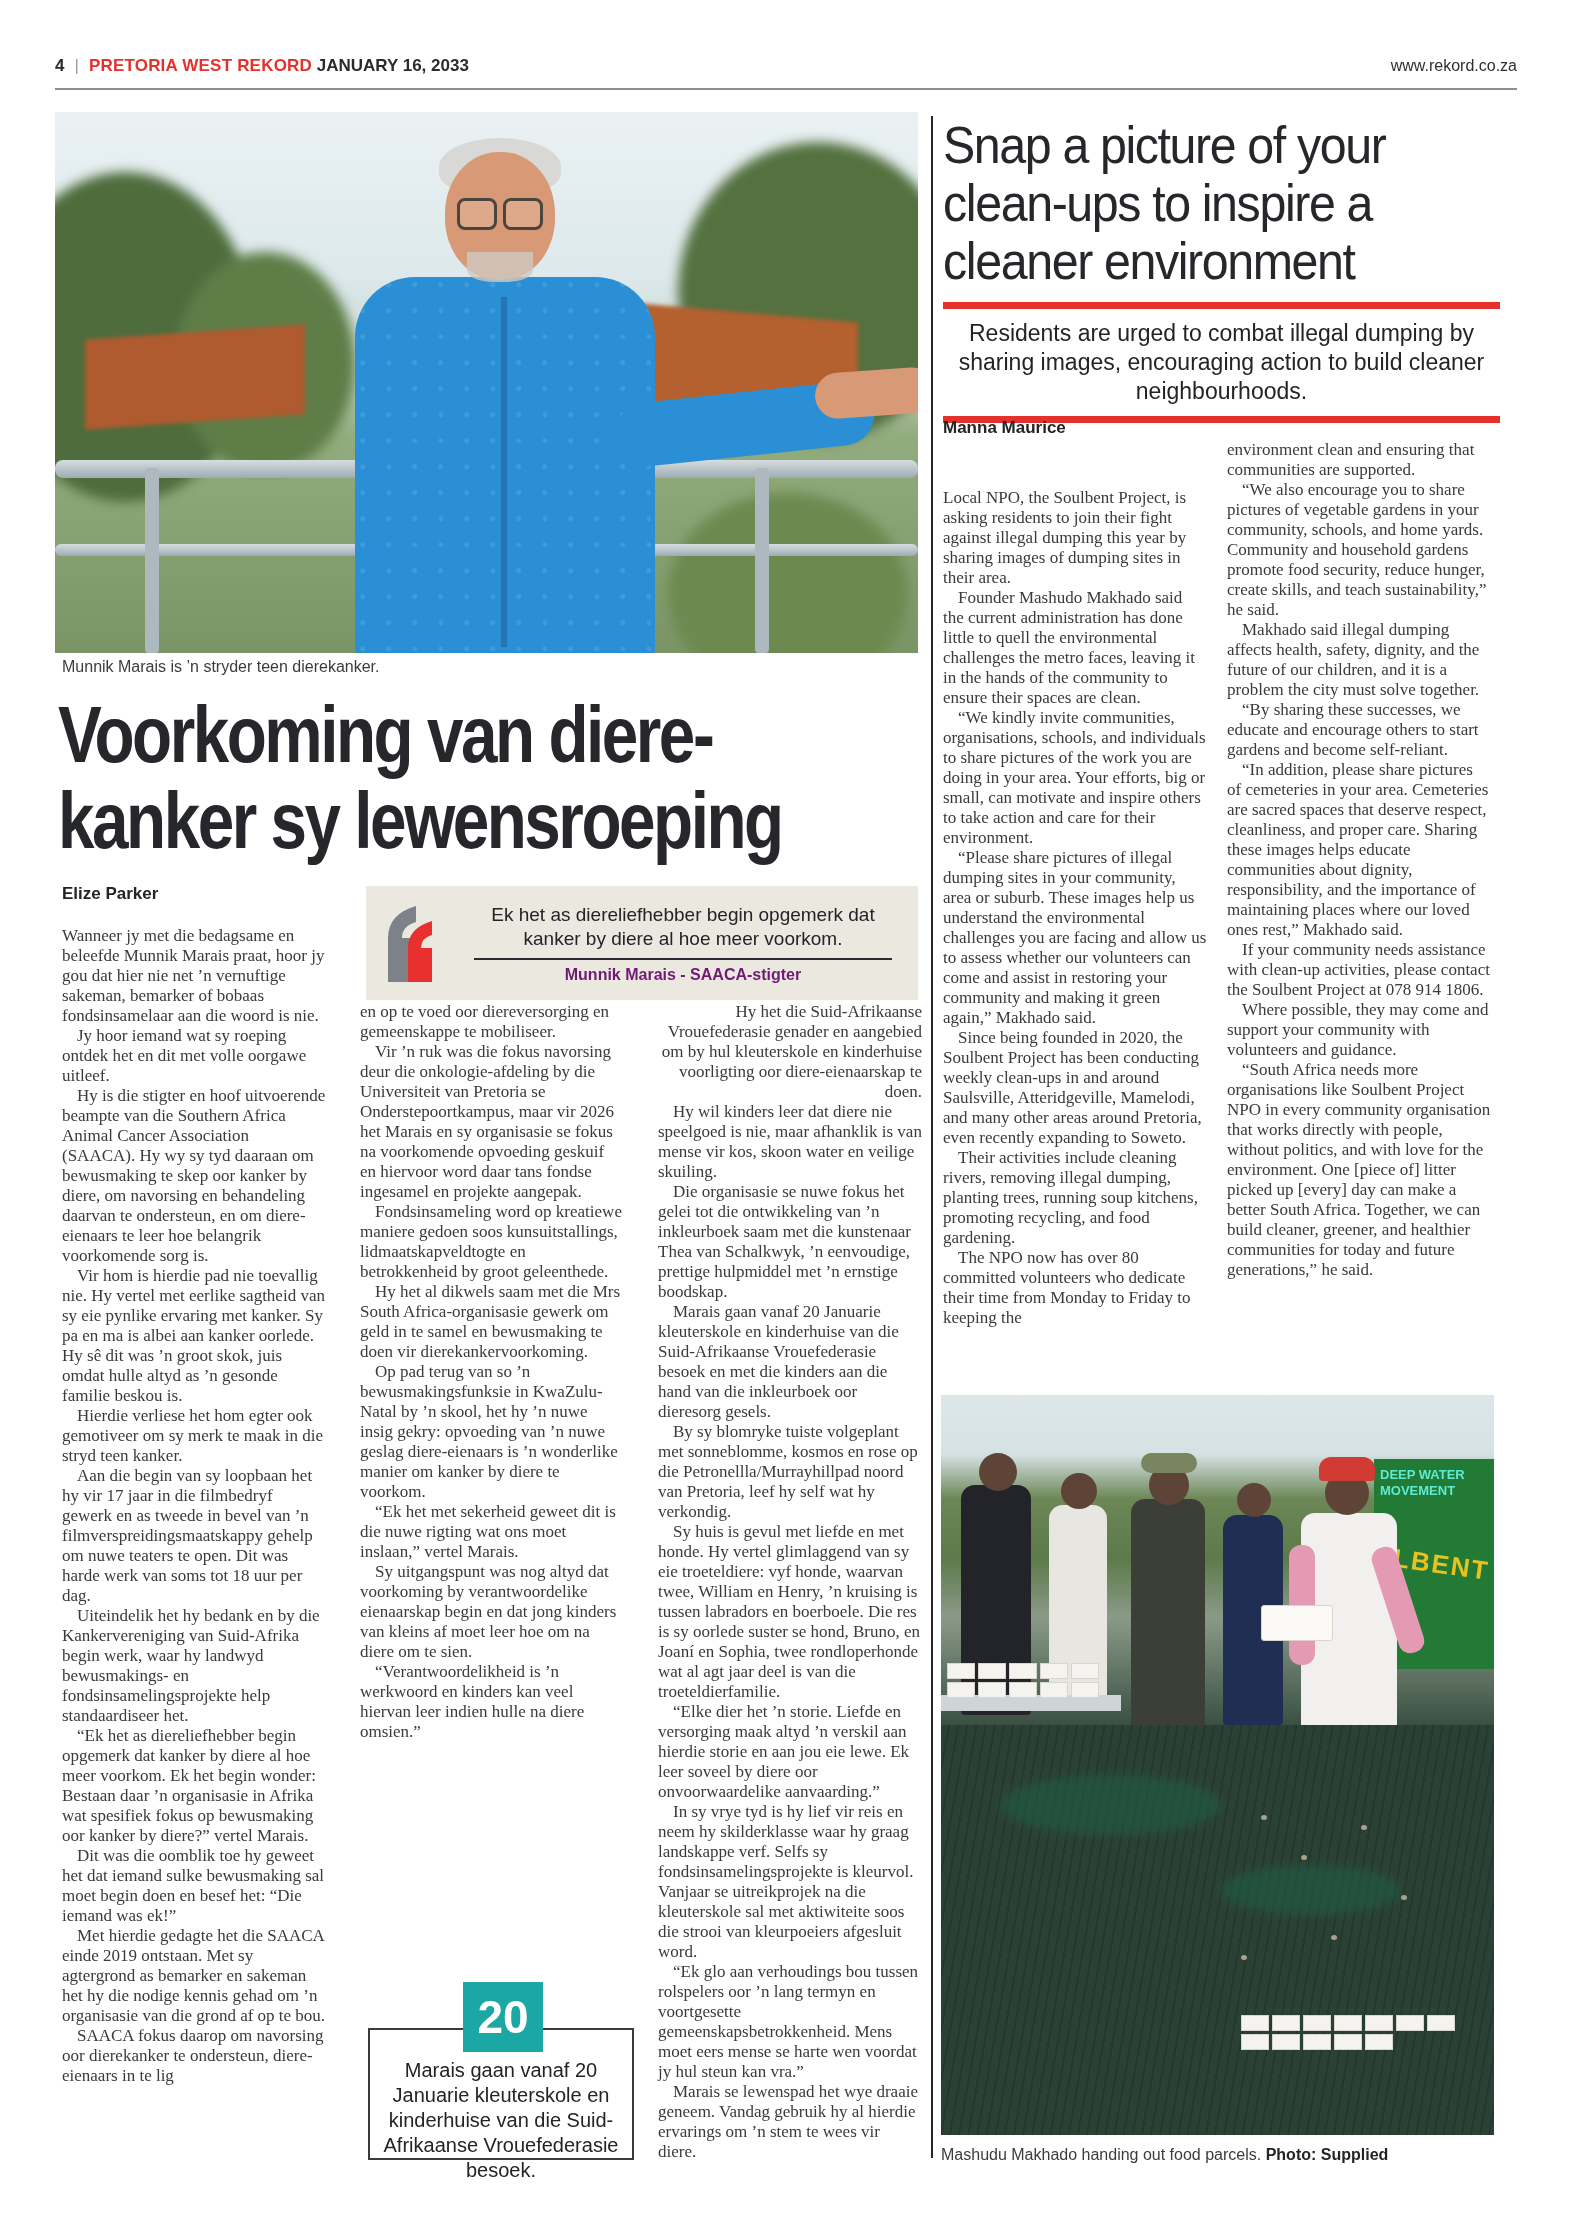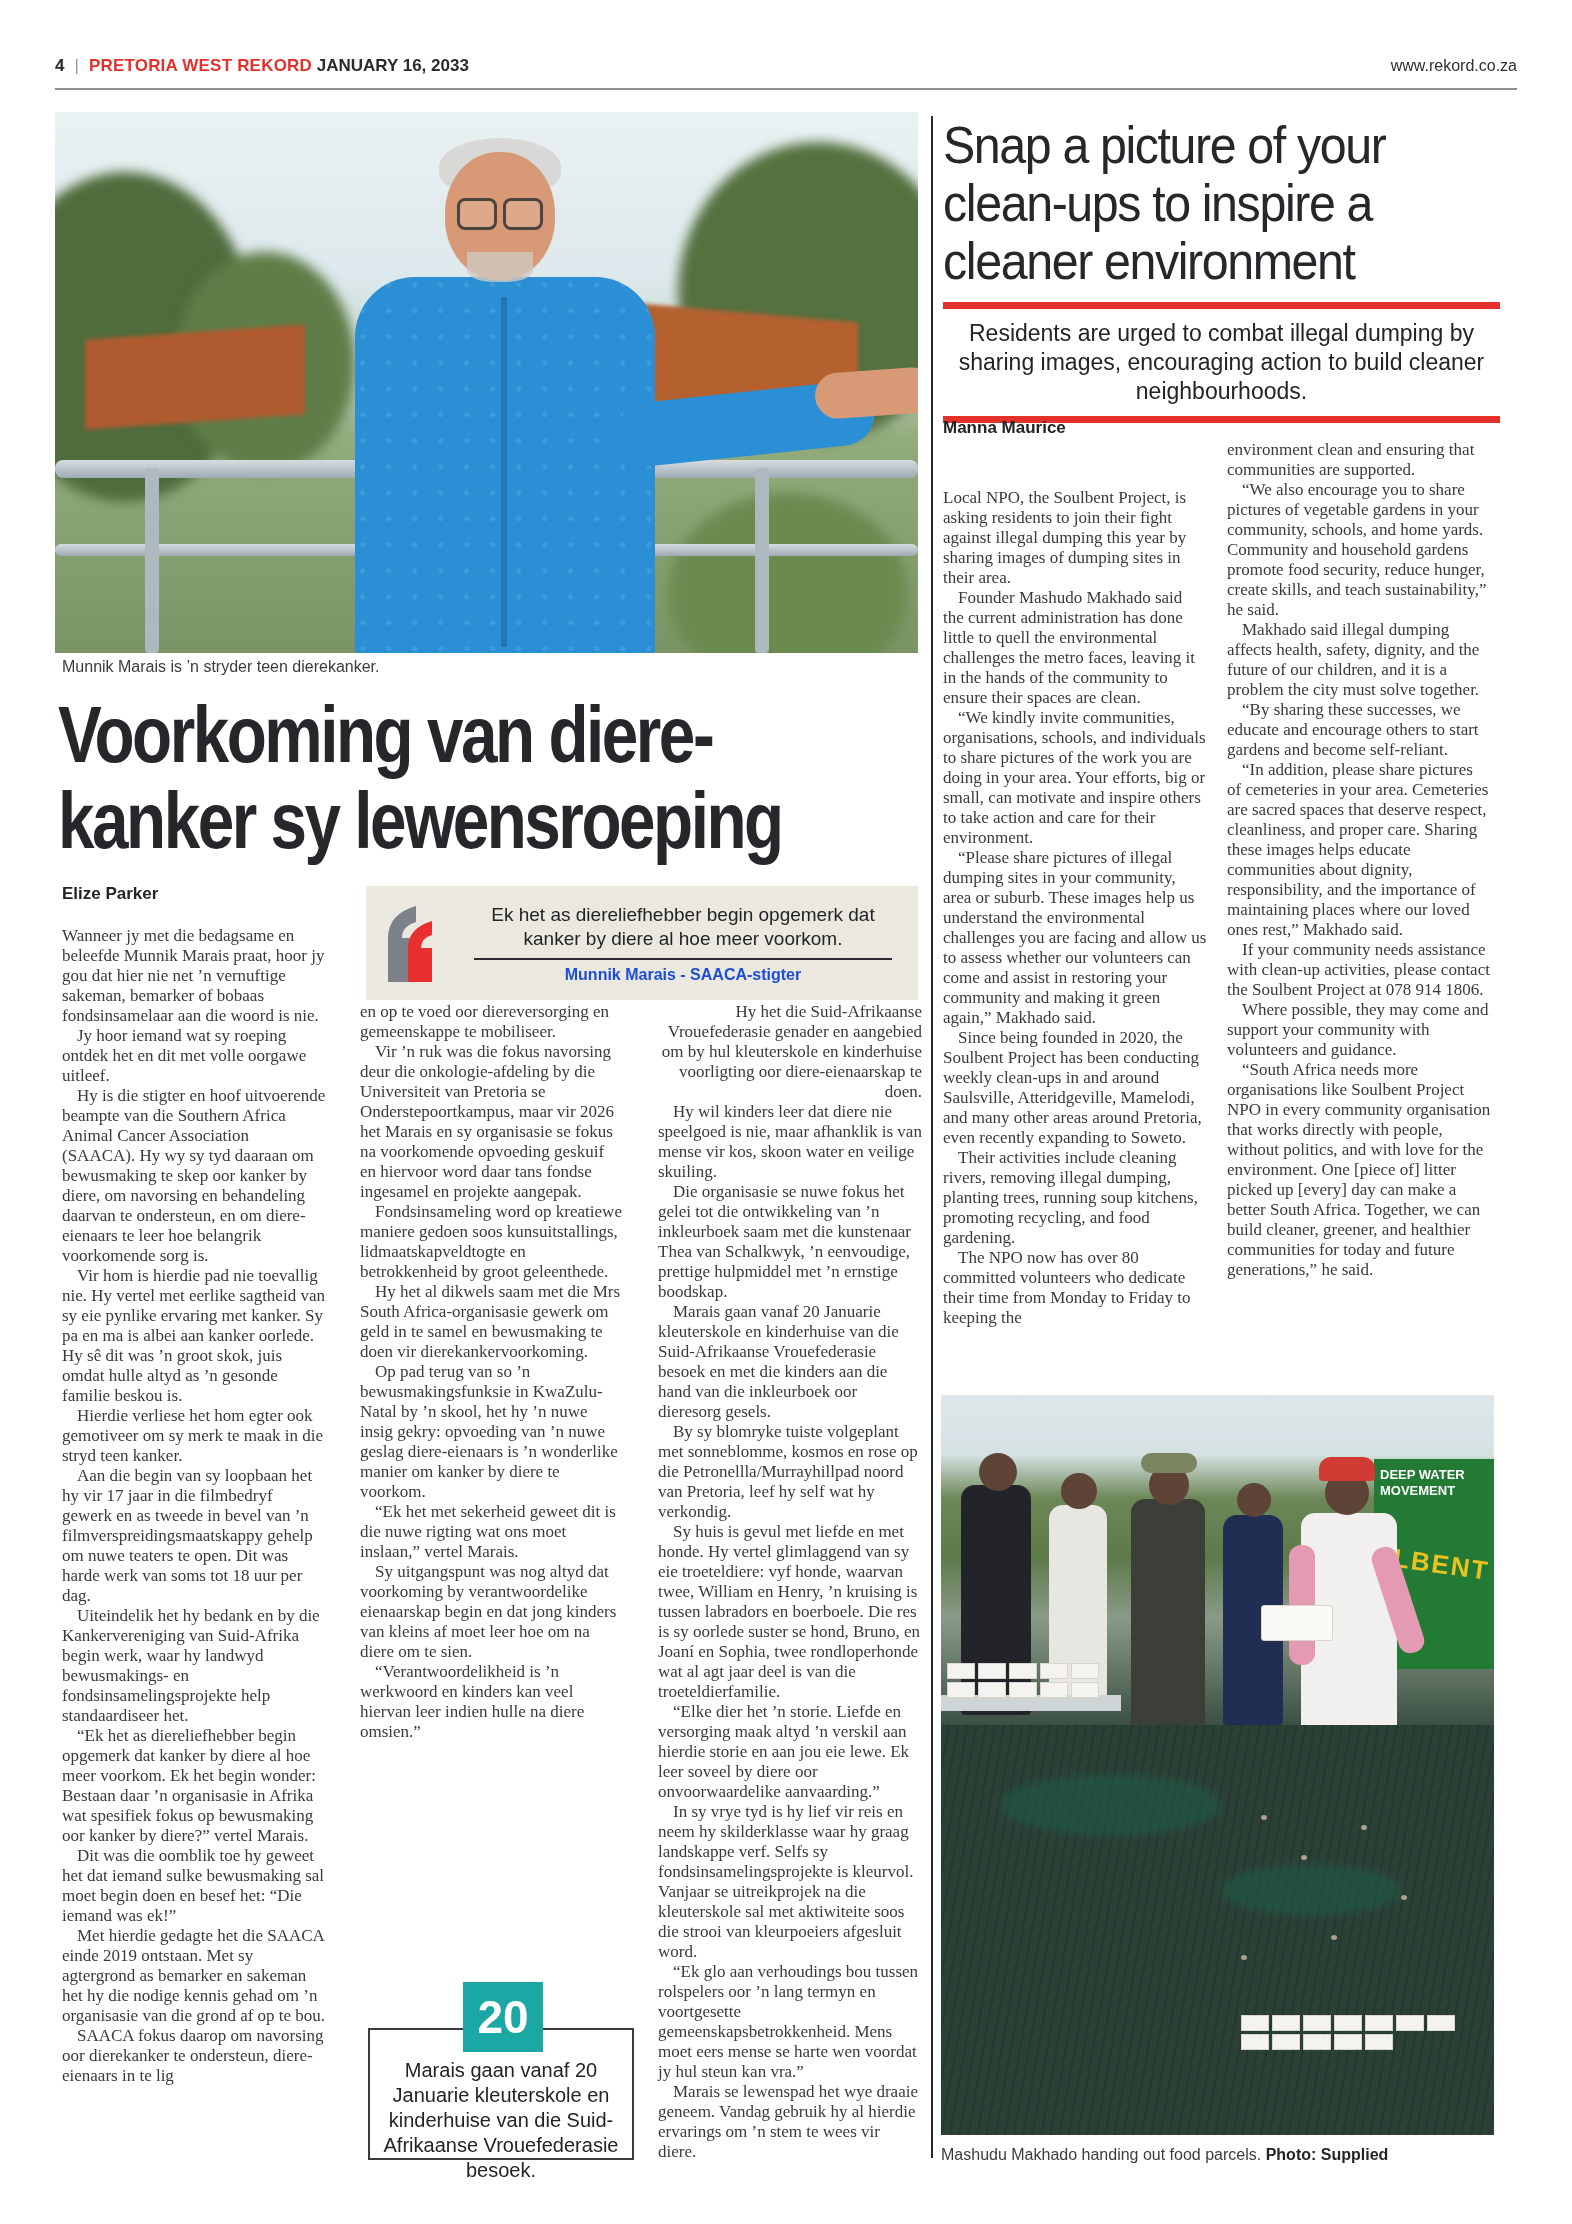--- a/index.html
+++ b/index.html
@@ -54,21 +54,21 @@
                  font-size:80px;line-height:86px;letter-spacing:-3px;
                  transform:scaleX(.82);transform-origin:left top;white-space:nowrap;}
   .headline-left p{margin:0;}
 
   .pullquote{left:366px;top:886px;width:552px;height:114px;background:var(--quote-bg,#ebe8e0);
              display:flex;align-items:center;padding:0;}
   .pq-icon{width:96px;display:flex;justify-content:center;align-items:center;}
   .pq-body{flex:1;padding-right:14px;text-align:center;}
   .pq-text{font-size:19px;line-height:24px;color:#232427;}
   .pq-rule{height:2px;background:#2a2b2e;margin:7px 12px 6px 12px;}
-  .pq-attr{font-weight:bold;font-size:16px;color:#1d4ed8;}
+  .pq-attr{font-weight:bold;font-size:16px;color:#701a75;}
 
   .col1{left:62px;top:926px;width:264px;}
   .col2{left:360px;top:1002px;width:264px;}
   .col3{left:658px;top:1002px;width:264px;}
 
   .vdivider{left:931px;top:116px;width:2px;height:2042px;background:#26272b;}
 
   
   .infobox{left:368px;top:2028px;width:262px;height:128px;border:2px solid #3a3b3e;background:#fff;}
   .infobox-num{position:absolute;left:93px;top:-48px;width:80px;height:70px;background:var(--teal,#1ba8a5);
@@ -89,21 +89,21 @@
 
   
   .photo-right{left:941px;top:1395px;width:553px;height:740px;overflow:hidden;
                background:linear-gradient(180deg,#dde7ea 0%,#d5e2e4 8%,#6d8757 14%,#5d7a4a 22%,#8a9a88 30%,#33493c 46%,#2c4136 100%);}
   .tarp{position:absolute;left:0;top:330px;width:553px;height:410px;
         background:repeating-linear-gradient(100deg,#2c4136 0 7px,#243830 7px 9px);}
   .tarp-streak{position:absolute;border-radius:50%;background:#1f5d46;filter:blur(4px);opacity:.6;}
   .speck{position:absolute;width:6px;height:5px;background:#cbb9a4;border-radius:50%;opacity:.8;}
   .sign-green{position:absolute;right:0;top:64px;width:120px;height:210px;background:#227a35;
               padding:8px 6px;box-sizing:border-box;}
-  .sign-line{color:#ffffff;font-weight:bold;font-size:13px;line-height:16px;}
+  .sign-line{color:#5eead4;font-weight:bold;font-size:13px;line-height:16px;}
   .sign-yellow{position:absolute;right:4px;top:150px;color:#f4c620;font-weight:bold;font-size:26px;
                transform:rotate(8deg);letter-spacing:2px;opacity:.95;}
   .fig{position:absolute;border-radius:14px 14px 4px 4px;}
   .fig-head{position:absolute;border-radius:50%;background:#5d4437;}
   .table-left{position:absolute;left:0;top:300px;width:180px;height:16px;background:#cfd4d6;}
   .boxes{position:absolute;display:flex;flex-wrap:wrap;gap:3px;}
   .boxes i{width:26px;height:14px;background:#f4f3ef;border:1px solid #d8d5cc;}
 
   .caption-right{left:941px;top:2146px;width:553px;}
 </style>

